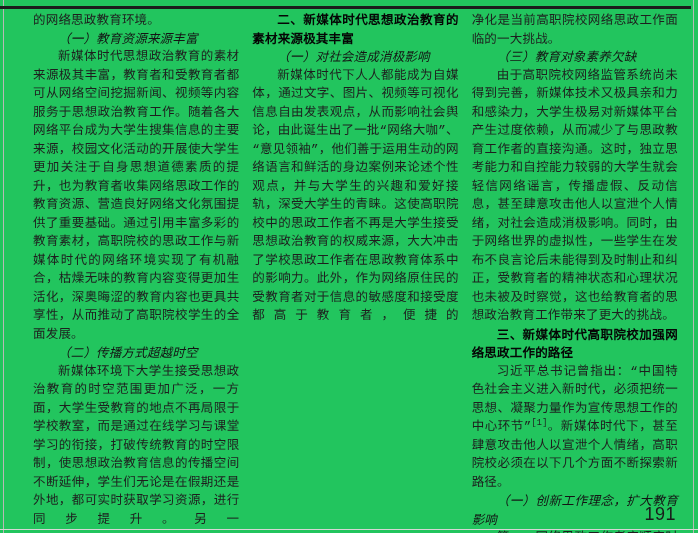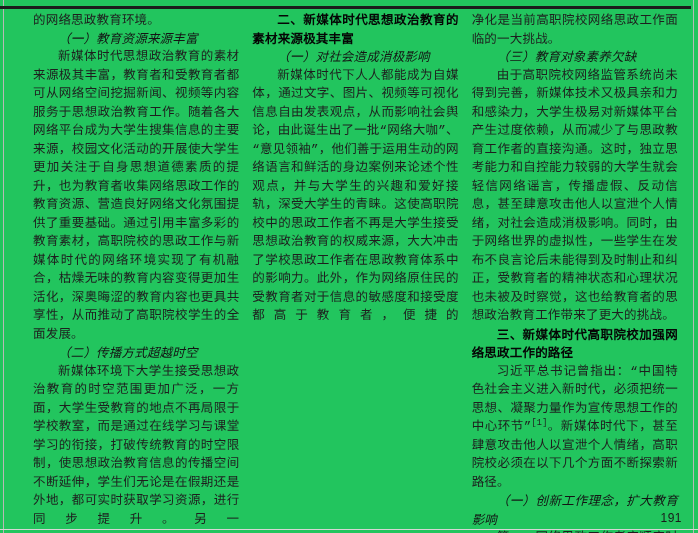--- a/index.html
+++ b/index.html
@@ -53,23 +53,23 @@
     text-indent:2em;
     color:#141414;
   }
   sup.ref{
     font-size:8.5px;
     line-height:0;
     vertical-align:super;
   }
   .page-number{
     position:absolute;
-    right:16px;bottom:8px;
+    right:22px;bottom:8px;
     font-family:"Liberation Sans","DejaVu Sans",sans-serif;
-    font-size:12px;
+    font-size:18px;
     color:#1a1a1a;
     letter-spacing:0.5px;
     margin-left:32px;
   }
 </style>
 </head>
 <body>
 
 <div class="page">
   <div class="edge-left"></div>

